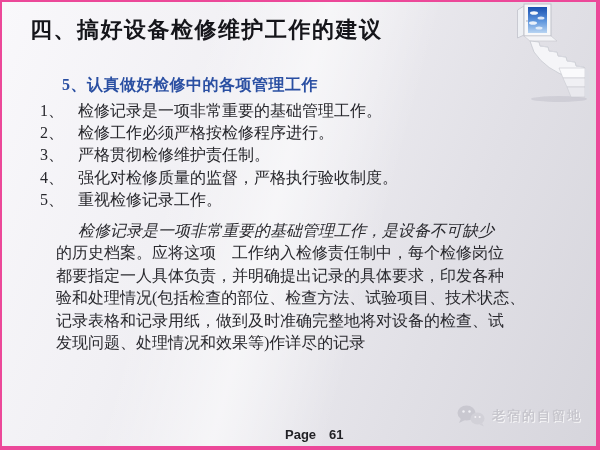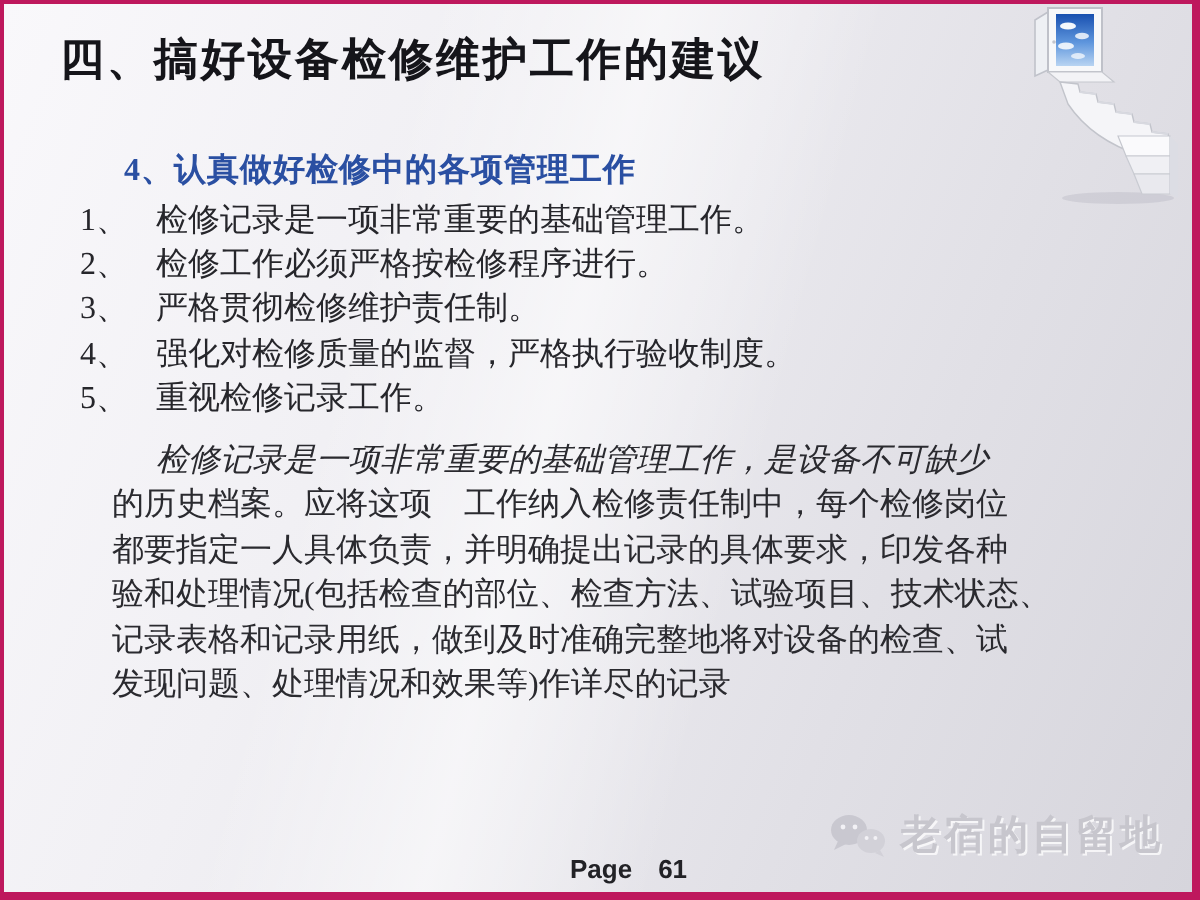--- a/index.html
+++ b/index.html
@@ -2,21 +2,21 @@
 <html><head>
 <meta charset="utf-8">
 <style>
   * { margin:0; padding:0; box-sizing:border-box; }
   html,body { width:600px; height:450px; }
   body { font-family:"Liberation Serif","DejaVu Serif",serif; }
 
   .frame {
     position:relative;
     width:600px; height:450px;
-    background:#be185d;
+    background:#ec4899;
     padding:2px 4px 4px 2px;
   }
   .slide {
     position:relative;
     width:100%; height:100%;
     overflow:hidden;
     background-image:
       linear-gradient(105deg, rgba(255,255,255,0) 30%, rgba(255,255,255,0.55) 46%, rgba(255,255,255,0) 62%),
       linear-gradient(112deg, #f9f8fb 0%, #f1f0f4 32%, #eae9ee 52%, #e1e0e6 72%, #d6d5dc 100%);
   }
@@ -58,21 +58,21 @@
     font-size:13px; font-weight:bold; color:#222226;
     display:flex; gap:13px;
   }
 
   .watermark {
     position:absolute; right:14px; top:402px;
     display:flex; align-items:center; gap:6px;
   }
   .watermark-text {
     font-family:"Liberation Sans","DejaVu Sans",sans-serif;
-    font-size:20px; font-weight:bold; letter-spacing:2px;
+    font-size:13px; font-weight:bold; letter-spacing:2px;
     color:#c7c6cd;
     text-shadow:1px 1px 0 rgba(255,255,255,0.75);
     white-space:nowrap;
   }
   .wechat-icon { width:30px; height:24px; }
 </style>
 </head>
 <body>
 
 <div class="frame">
@@ -99,21 +99,21 @@
       <polygon points="23,34 50,34 56,39 29,39" fill="#f3f3f6" stroke="#c6c8ce" stroke-width="0.6"></polygon>
       <path d="M29,39 L38,40 L39,44 L47,45 L48,49 L56,50 L57,54 L65,55 L66,59 L74,60 L75,64 L83,65 L84,69 L84,78 L70,76 Q45,68 33,50 Z" fill="#f5f5f8" stroke="#c2c4cb" stroke-width="0.7"></path>
       <path d="M39,44 L47,45 M48,49 L56,50 M57,54 L65,55 M66,59 L74,60 M75,64 L83,65" stroke="#d8d9e0" stroke-width="1" fill="none"></path>
       <polygon points="58,66 84,66 84,76 62,76" fill="#fafafc" stroke="#c6c8cf" stroke-width="0.6"></polygon>
       <polygon points="62,76 84,76 84,85 66,85" fill="#f0f0f4" stroke="#c9cbd2" stroke-width="0.6"></polygon>
       <polygon points="66,85 84,85 84,95 70,95" fill="#e9e9ee" stroke="#c9cbd2" stroke-width="0.6"></polygon>
       <polygon points="84,66 88,70 88,97 84,95" fill="#dcdde4"></polygon>
       <circle cx="26" cy="19" r="0.9" fill="#c3c5cc"></circle>
     </svg>
 
-    <div class="section-heading">4、认真做好检修中的各项管理工作</div>
+    <div class="section-heading">5、认真做好检修中的各项管理工作</div>
 
     <div class="numbered-list">
       <div class="list-item">
         <span class="list-item-number">1、</span>
         <span class="list-item-text">检修记录是一项非常重要的基础管理工作。</span>
       </div>
       <div class="list-item">
         <span class="list-item-number">2、</span>
         <span class="list-item-text">检修工作必须严格按检修程序进行。</span>
       </div>

